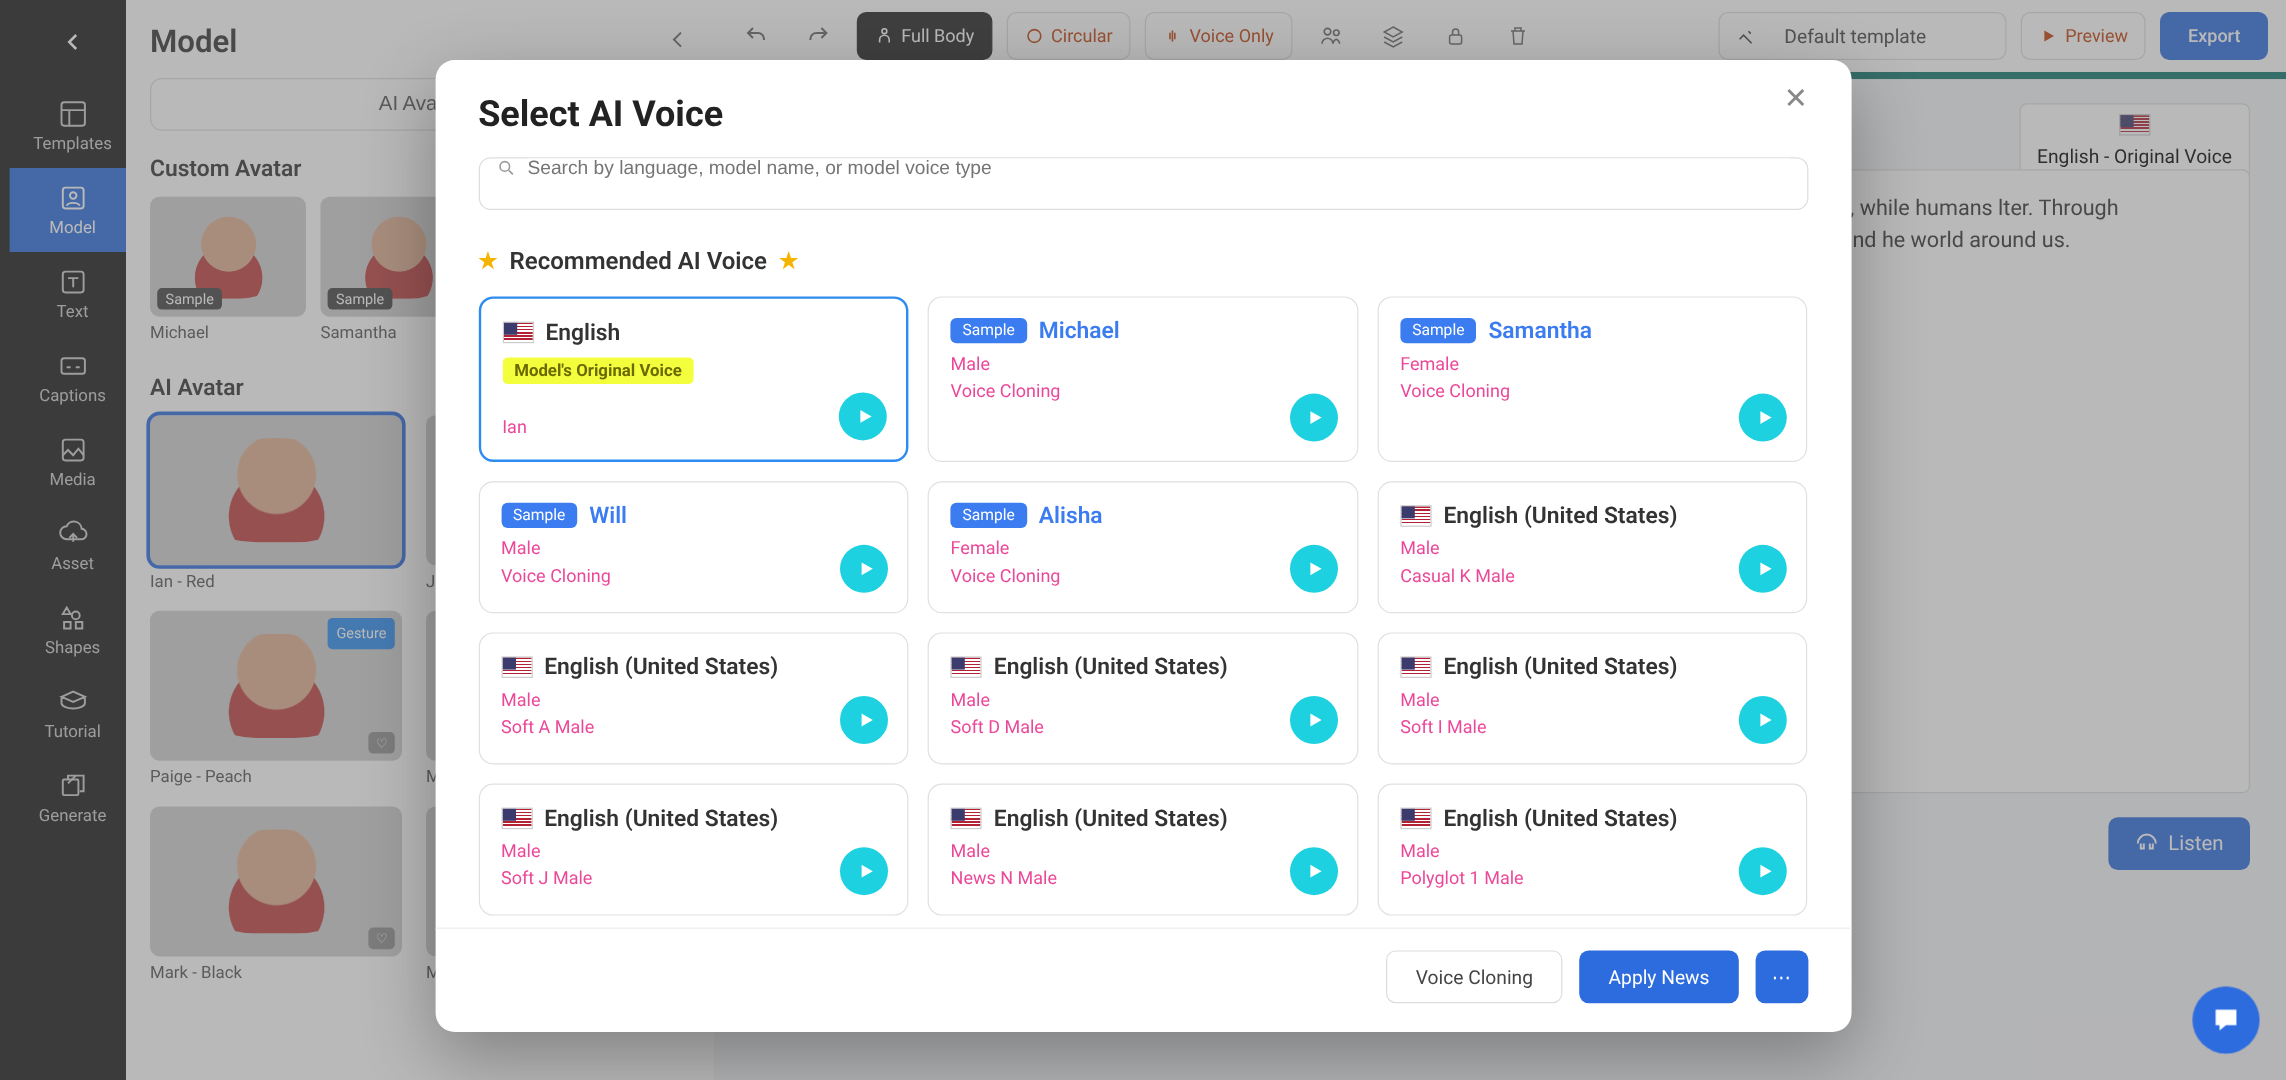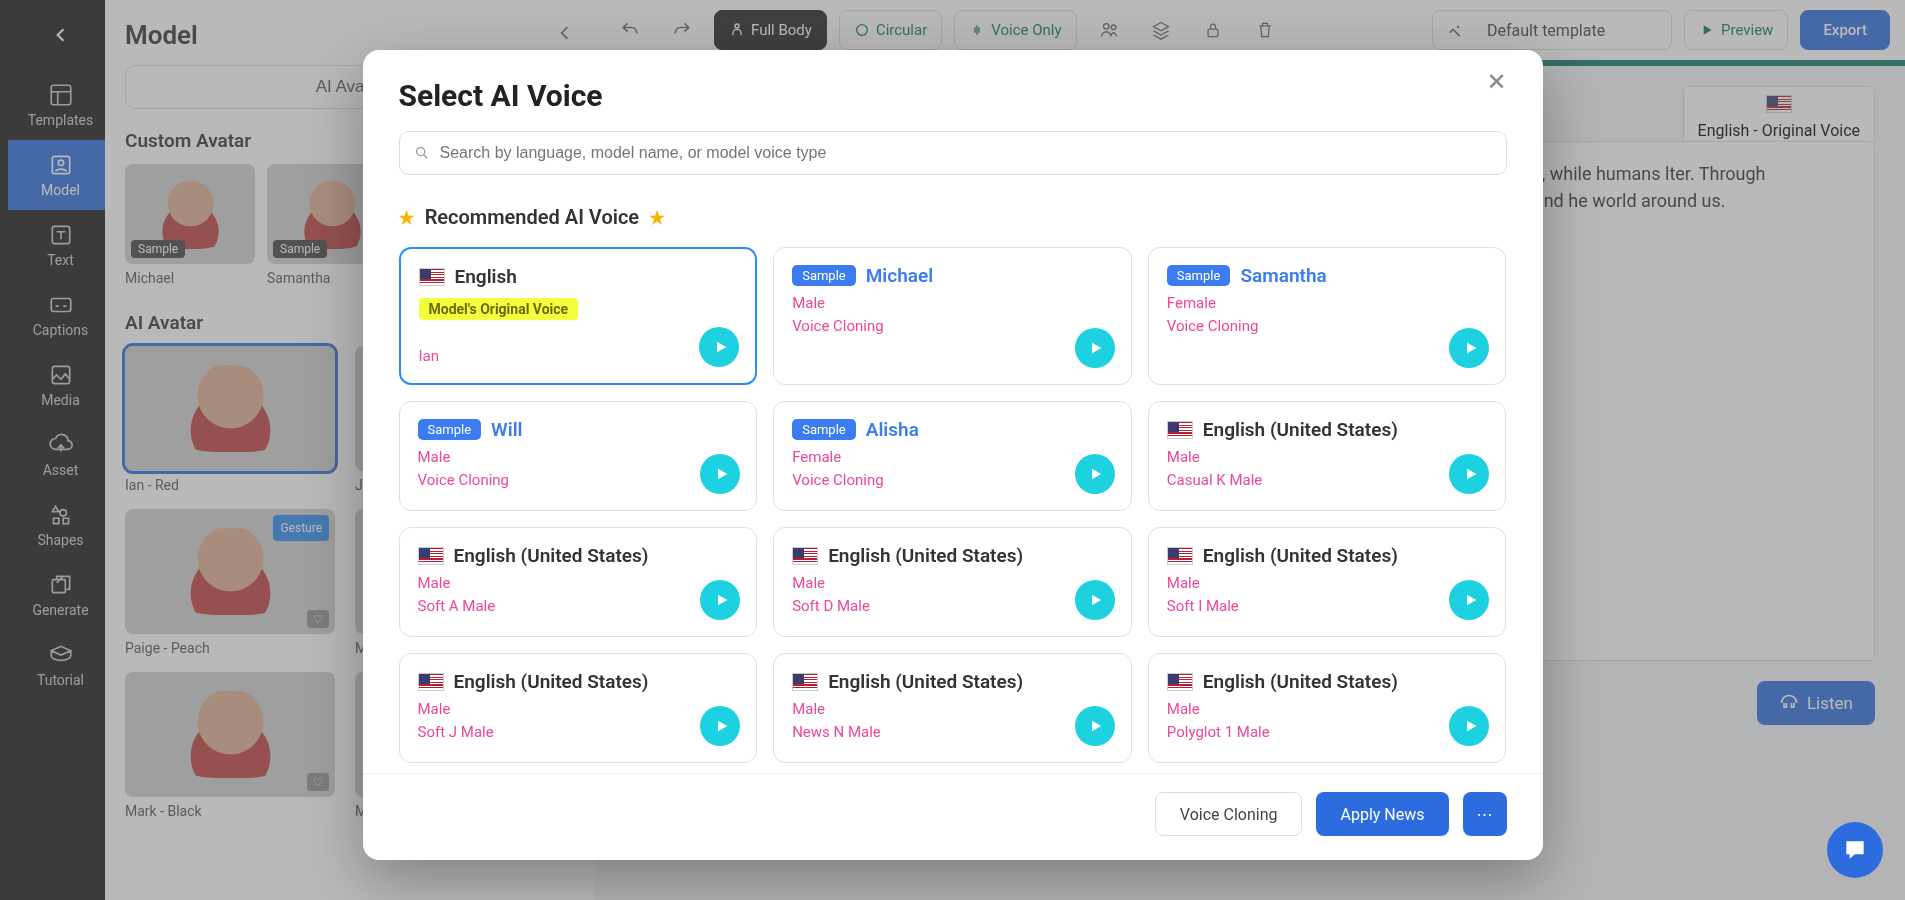--- a/index.html
+++ b/index.html
@@ -26,21 +26,21 @@
 .sample-tag { position: absolute; bottom: 6px; left: 6px; background: #444; color: #fff; font-size: 12px; padding: 2px 7px; border-radius: 4px; }
 .gesture-tag { position: absolute; top: 6px; right: 6px; background: #2d8cf0; color: #fff; font-size: 12px; padding: 6px 7px; border-radius: 4px; }
 .heart-tag { position: absolute; bottom: 6px; right: 6px; background: rgba(0,0,0,0.3); color: #fff; width: 22px; height: 18px; border-radius: 4px; display:flex; align-items:center; justify-content:center; font-size:11px;}
 .avatar-name { font-size: 14px; color: #555; margin-top: 6px; }
 .avatar-grid { display: grid; grid-template-columns: repeat(2, 210px); gap: 16px 20px; }
 .avatar-grid .avatar-card { width: 210px; }
 .avatar-grid .avatar-thumb { width: 210px; height: 125px; }
 
 
 .topbar { position: absolute; left: 595px; top: 0; right: 0; height: 66px; background: #fff; display: flex; align-items: center; padding: 0 15px; gap: 12px; border-bottom: 6px solid #0f766e; }
-.topbar .btn { height: 40px; padding: 0 14px; border: 1px solid #ddd; border-radius: 8px; background: #fff; display: flex; align-items: center; gap: 6px; font-size: 15px; color: #0f766e; cursor: pointer; }
+.topbar .btn { height: 40px; padding: 0 14px; border: 1px solid #ddd; border-radius: 8px; background: #fff; display: flex; align-items: center; gap: 6px; font-size: 15px; color: #c2410c; cursor: pointer; }
 .topbar .btn.dark { background: #222; color: #fff; border-color: #222; }
 .topbar .btn.blue { background: #2d6cdf; color: #fff; border-color: #2d6cdf; font-weight: 500; padding: 0 22px;}
 .topbar .icon-btn { width: 40px; height: 40px; display: flex; align-items: center; justify-content: center; border-radius: 6px; cursor: pointer; color: #666; }
 .topbar .spacer { flex: 1; }
 .template-select { height: 40px; padding: 0 14px; border: 1px solid #ddd; border-radius: 8px; display:flex; align-items:center; gap:24px; min-width: 240px; color:#444; }
 
 
 .right-panel { position: absolute; left: 595px; top: 66px; right: 0; bottom: 0; background: #f5f6fa; padding: 20px 30px; }
 .lang-chip { position: absolute; right: 30px; top: 20px; background: #fff; border: 1px solid #ddd; border-radius: 6px; padding: 8px 14px; font-size: 16px; display:flex; align-items:center; gap:8px;flex-direction:column; }
 .text-area { position: absolute; left: 30px; right: 30px; top: 75px; height: 520px; background: #fff; border: 1px solid #ddd; border-radius: 6px; padding: 18px; font-size: 18px; line-height: 1.5; color: #333; overflow-y: auto; }
@@ -50,21 +50,21 @@
 
 
 .overlay { position: absolute; inset: 0; background: rgba(100,100,100,0.45); z-index: 100; }
 
 
 .modal { position: absolute; left: 50%; top: 50px; transform: translateX(-50%); width: 1180px; height: 810px; background: #fff; border-radius: 16px; z-index: 200; display: flex; flex-direction: column; box-shadow: 0 20px 60px rgba(0,0,0,0.3); }
 .modal-header { padding: 28px 36px 18px; display: flex; justify-content: space-between; align-items: flex-start; }
 .modal-title { font-size: 30px; font-weight: 700; color: #222; }
 .modal-close { font-size: 24px; color: #888; cursor: pointer; margin-top:-10px;}
 .search-wrap { padding: 0 36px 20px; }
-.search-box { width: 100%; height: 44px; border: 1px solid #ddd; border-radius: 10px; padding: 15px 14px; display: flex; align-items: center; gap: 10px; color: #999; }
+.search-box { width: 100%; height: 44px; border: 1px solid #ddd; border-radius: 10px; padding: 0 14px; display: flex; align-items: flex-start; gap: 10px; color: #999; }
 .search-box input { border: none; outline: none; flex: 1; font-size: 16px; color: #333; }
 .modal-body { flex: 1; overflow-y: auto; padding: 0 36px; position: relative; }
 .modal-body::-webkit-scrollbar { width: 10px; }
 .modal-body::-webkit-scrollbar-thumb { background: #ccc; border-radius: 5px; }
 .section-heading { display: flex; align-items: center; gap: 10px; font-size: 20px; font-weight: 600; color: #333; margin: 10px 0 18px; }
 .star { color: #f5b400; font-size: 18px; }
 .voice-grid { display: grid; grid-template-columns: repeat(3, 1fr); gap: 16px; }
 .voice-card { border: 1px solid #e0e0e0; border-radius: 12px; padding: 16px 18px; position: relative; min-height: 110px; cursor: pointer; }
 .voice-card.selected { border: 2px solid #2d8cf0; }
 .vc-top { display: flex; align-items: center; gap: 10px; margin-bottom: 6px; }
@@ -143,30 +143,30 @@
     <span>Asset</span>
   </div>
   <div class="item">
     <svg viewBox="0 0 24 24" stroke="currentColor" fill="none" stroke-width="1.5">
         <path d="M7 4l3 5H4l3-5zM14 7a3 3 0 100 6 3 3 0 000-6zM5 15h5v5H5zM14 15h5v5h-5z"></path>
       </svg>
     <span>Shapes</span>
   </div>
   <div class="item">
     <svg viewBox="0 0 24 24" stroke="currentColor" fill="none" stroke-width="1.5">
+        <path d="M3 8l9-4 9 4-9 4-9-4zM3 8v5c0 2 4 4 9 4s9-2 9-4V8"></path>
+      </svg>
+    <span>Tutorial</span>
+  </div>
+  <div class="item">
+    <svg viewBox="0 0 24 24" stroke="currentColor" fill="none" stroke-width="1.5">
         <rect x="4" y="7" width="12" height="12" rx="1"></rect>
         <path d="M8 7V4h12v12h-3M14 4l-6 6"></path>
       </svg>
     <span>Generate</span>
-  </div>
-  <div class="item">
-    <svg viewBox="0 0 24 24" stroke="currentColor" fill="none" stroke-width="1.5">
-        <path d="M3 8l9-4 9 4-9 4-9-4zM3 8v5c0 2 4 4 9 4s9-2 9-4V8"></path>
-      </svg>
-    <span>Tutorial</span>
   </div>
 </div>
 
 <div class="model-panel">
   <div class="header">
     <div class="title">Model</div>
     <div class="collapse">
       <svg viewBox="0 0 24 24" width="20" height="20" stroke="#666" fill="none" stroke-width="2">
           <path d="M15 5l-7 7 7 7"></path>
         </svg>

